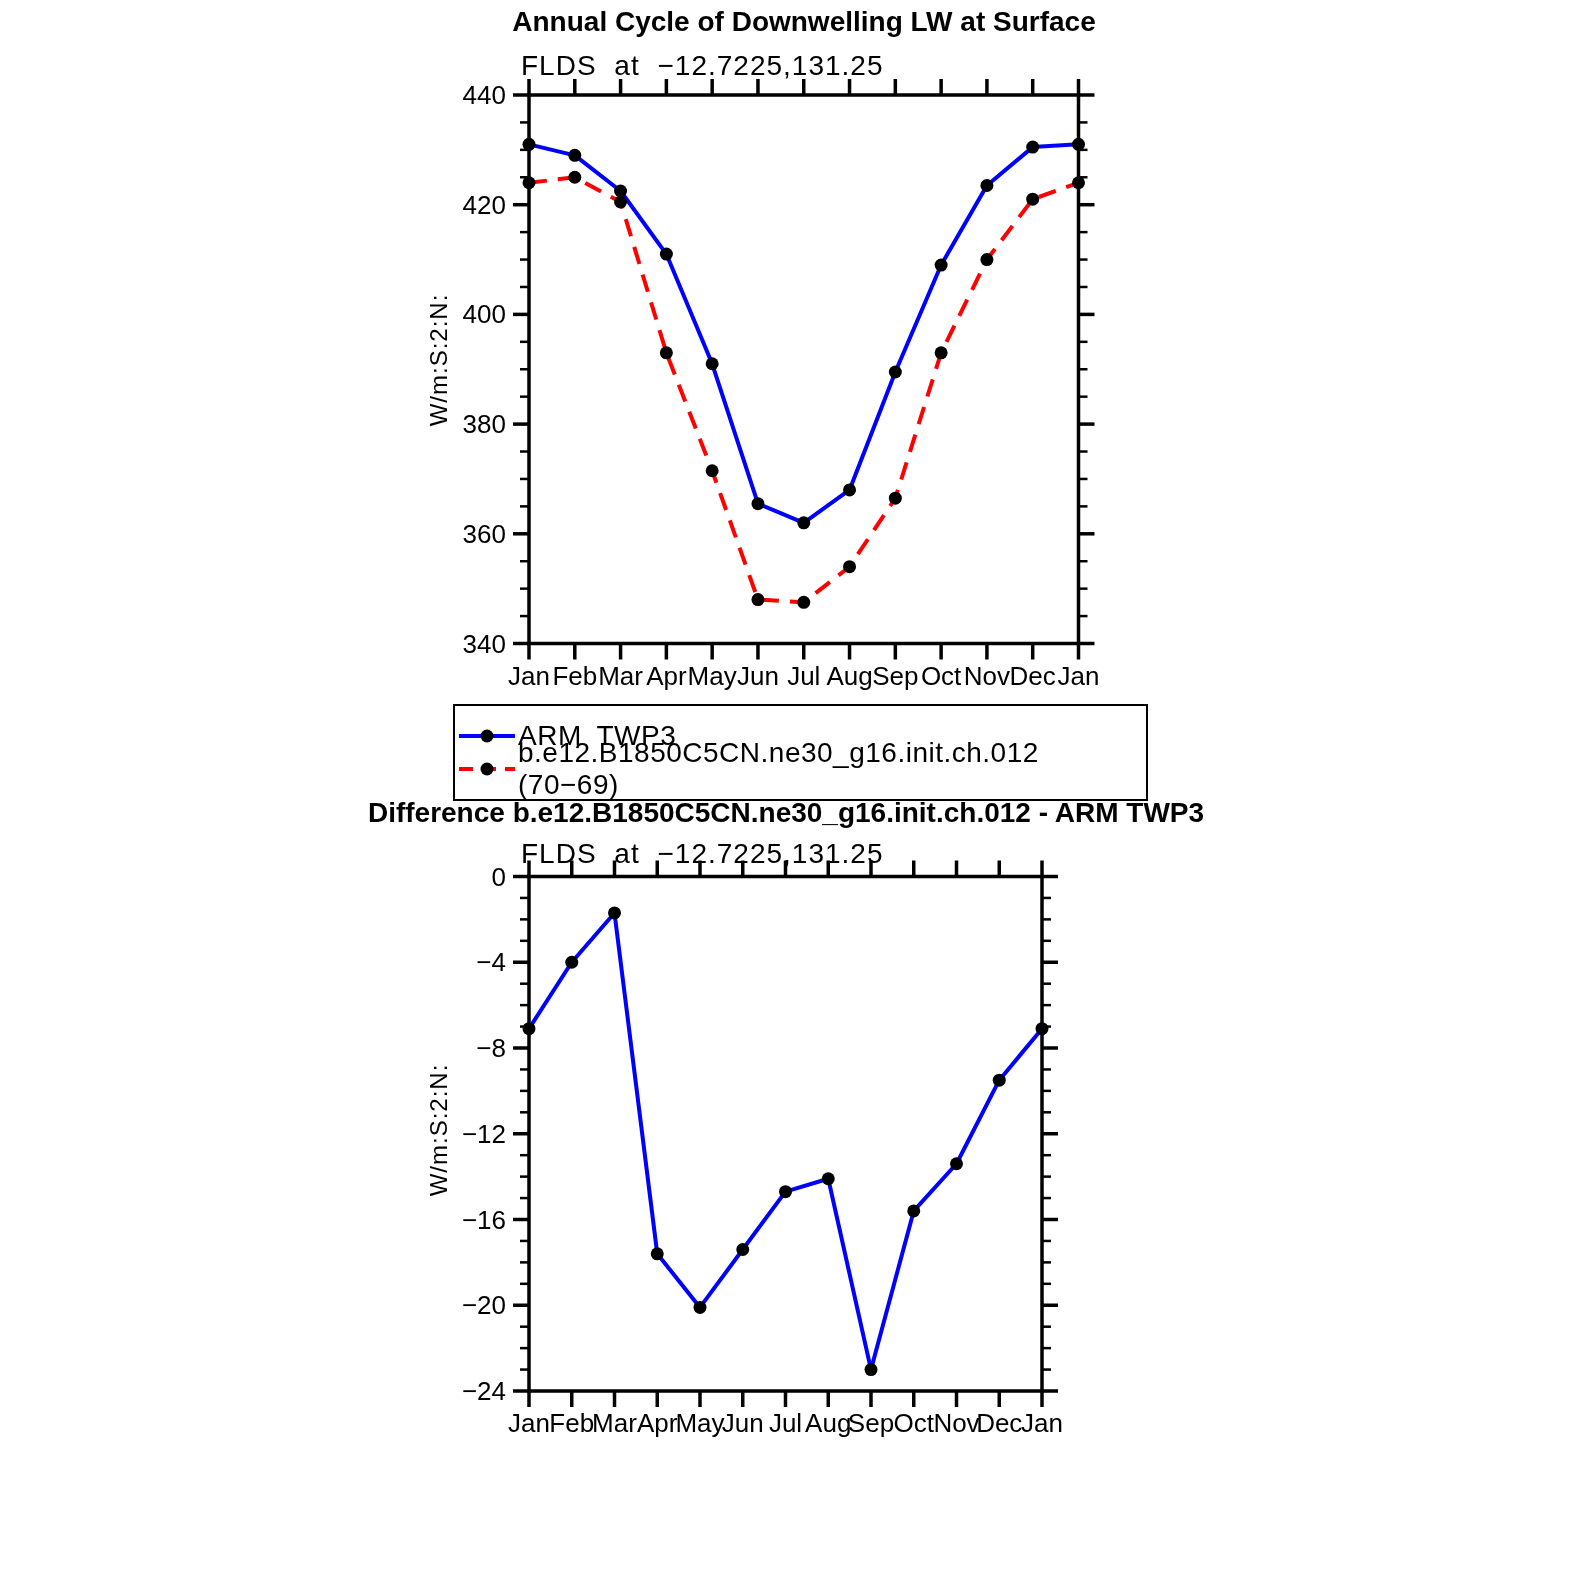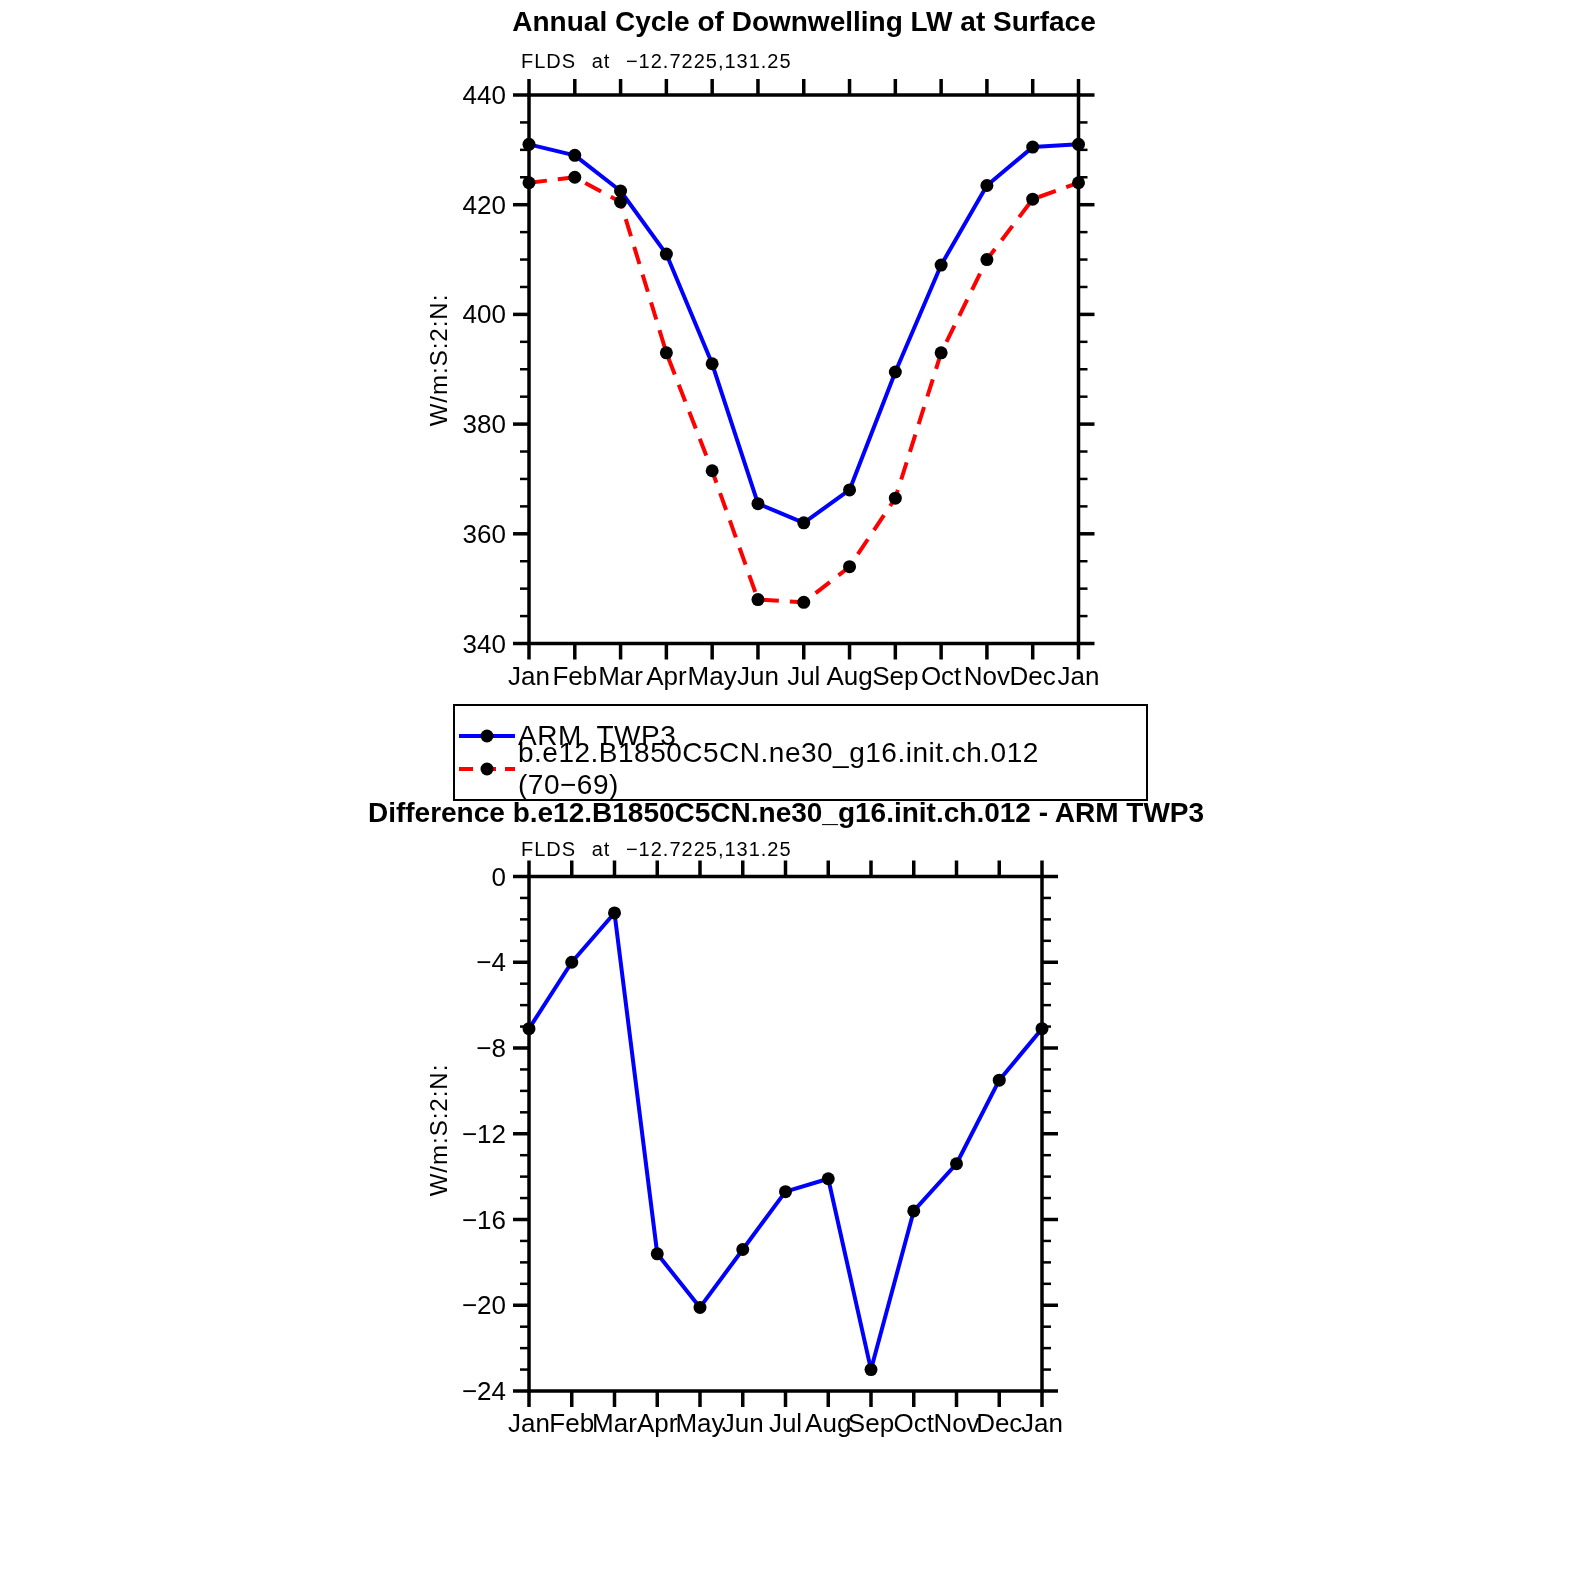--- a/index.html
+++ b/index.html
@@ -2,21 +2,21 @@
 <html><head>
 <meta charset="utf-8">
 <style>
   html,body{margin:0;padding:0;background:#ffffff;}
   body{width:1575px;height:1575px;position:relative;font-family:"Liberation Sans",sans-serif;color:#000;}
   .canvas{position:absolute;left:0;top:0;width:1575px;height:1575px;background:#fff;overflow:hidden;}
   #chart-svg{position:absolute;left:0;top:0;}
   #chart-svg text{font-family:"Liberation Sans",sans-serif;font-size:26px;fill:#000;}
   .abs{position:absolute;white-space:nowrap;}
   .fig-title{font-weight:bold;font-size:28px;transform:translateX(-50%);letter-spacing:0px;}
-  .fig-subtitle{font-size:20px;word-spacing:9px;letter-spacing:1px;}
+  .fig-subtitle{font-size:28px;word-spacing:9px;letter-spacing:1px;}
   .ylab{font-size:24px;transform:translate(-50%,-50%) rotate(-90deg);letter-spacing:1px;}
   .legend{position:absolute;left:453px;top:704px;width:695px;height:97px;border:2px solid #000;
           box-sizing:border-box;display:flex;flex-direction:column;justify-content:center;
           padding-left:3px;background:#fff;}
   .lrow{display:flex;align-items:center;height:33px;font-size:28px;word-spacing:7px;letter-spacing:0.5px;}
   .lrow svg{flex:0 0 auto;margin-right:2px;}
 </style>
 </head>
 <body>
 

